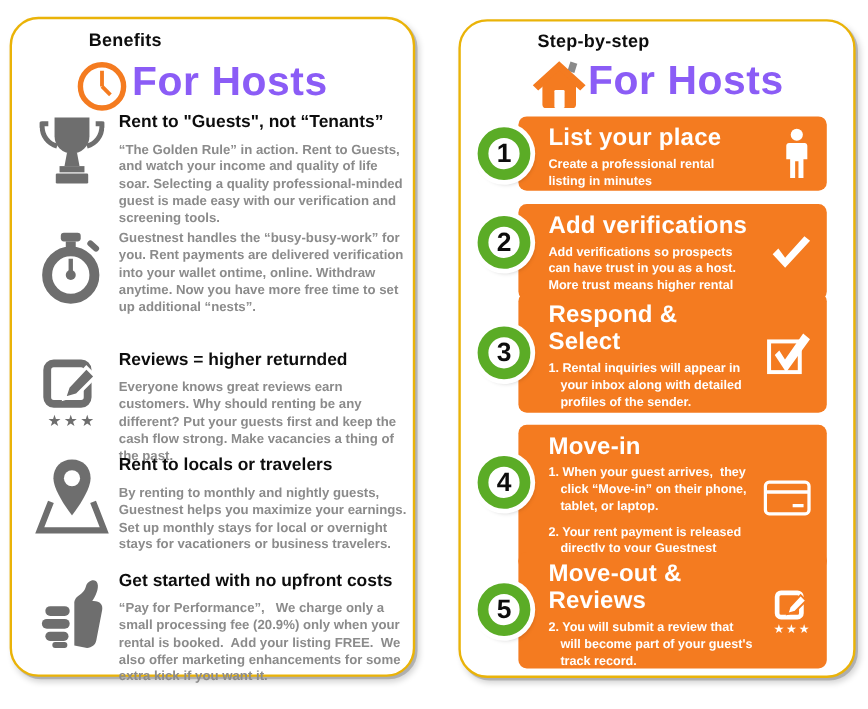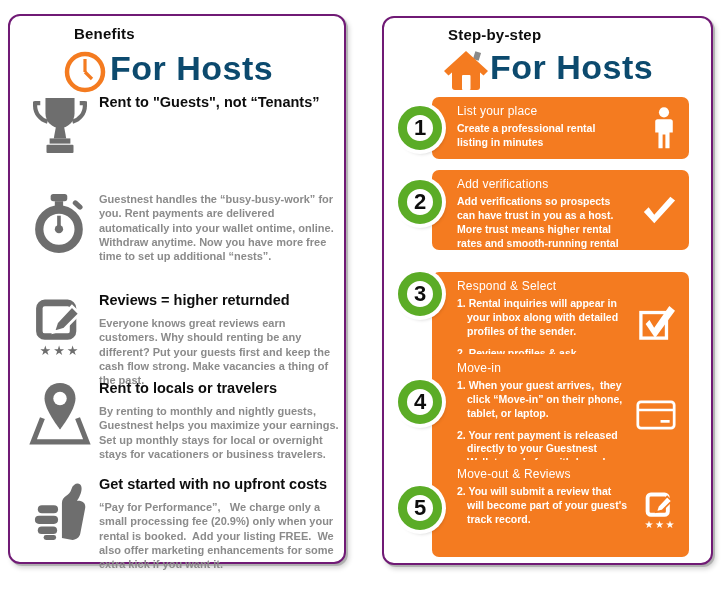--- a/index.html
+++ b/index.html
@@ -1,30 +1,30 @@
 <!DOCTYPE html>
 <html><head>
 <meta charset="utf-8">
 <style>
   html,body{margin:0;padding:0;background:#ffffff;}
   *{box-sizing:border-box;}
   .page{position:relative;width:723px;height:591px;background:#ffffff;overflow:hidden;
         font-family:"Liberation Sans", sans-serif;}
 
   
-  .panel{position:absolute;background:#ffffff;border:2px solid #701a75;border-radius:12px;
+  .panel{position:absolute;background:#ffffff;border:2px solid #eab308;border-radius:24px;
          box-shadow:2px 2px 0 rgba(0,0,0,0.18), 3px 4px 5px rgba(0,0,0,0.18);}
   .panel-left{left:8px;top:14px;width:338px;height:550px;}
   .panel-right{left:382px;top:16px;width:331px;height:549px;}
 
   .kicker{position:absolute;font-size:15px;font-weight:bold;color:#0d0d0d;letter-spacing:.2px;}
   .panel-left .kicker{left:64px;top:9px;}
   .panel-right .kicker{left:64px;top:8px;}
 
-  .big-title{position:absolute;font-size:34px;font-weight:bold;color:#0c4a6e;letter-spacing:.5px;}
+  .big-title{position:absolute;font-size:34px;font-weight:bold;color:#8b5cf6;letter-spacing:.5px;}
   .panel-left .big-title{left:100px;top:33px;}
   .panel-right .big-title{left:106px;top:30px;}
 
   .hdr-icon{position:absolute;}
   .panel-left .hdr-icon{left:52px;top:33px;}
   .panel-right .hdr-icon{left:59px;top:28px;}
 
   
   .l-item{position:absolute;left:18px;width:318px;display:flex;gap:7px;}
   .l-item .icon-box{flex:0 0 64px;display:flex;flex-direction:column;align-items:center;justify-content:flex-start;}
@@ -36,24 +36,24 @@
   .l-item-3{top:276px;}
   .l-item-4{top:364px;}
   .l-item-5{top:460px;}
   .stars-gray{font-size:13px;color:#6e6e6e;letter-spacing:2px;margin-top:1px;}
 
   
   .step-box{position:absolute;left:48px;width:257px;background:#f47b20;border-radius:7px;
             color:#ffffff;padding:7px 60px 6px 25px;}
   .step-box-1{top:79px;height:62px;}
   .step-box-2{top:152px;height:80px;}
-  .step-box-3{top:226px;height:100px;margin-top:28px;}
+  .step-box-3{top:226px;height:100px;}
   .step-box-4{top:336px;height:121px;}
   .step-box-5{top:442px;height:97px;}
-  .s-title{font-size:12px;font-weight:normal;margin:0 0 4px 0;letter-spacing:.2px;}
+  .s-title{font-size:20px;font-weight:bold;margin:0 0 4px 0;letter-spacing:.2px;}
   .s-line{font-size:10.5px;font-weight:bold;line-height:1.32;white-space:pre-wrap;}
   .s-line + .s-line{margin-top:8px;}
   .s-line.numbered{padding-left:10px;text-indent:-10px;}
 
   .box-icon{position:absolute;right:13px;top:50%;transform:translateY(-50%);
             display:flex;flex-direction:column;align-items:center;}
   .stars-white{font-size:10px;color:#ffffff;letter-spacing:1.5px;margin-top:1px;}
 
   .step-circle{position:absolute;left:14px;width:44px;height:44px;border-radius:50%;
                background:#ffffff;border:9px solid #5bac26;
@@ -89,36 +89,37 @@
           <path d="M7 8 H2 a1 1 0 0 0 0 2 c0 8 5 14 12 16" fill="none" stroke="#6e6e6e" stroke-width="4"></path>
           <path d="M45 8 h5 a1 1 0 0 1 0 2 c0 8-5 14-12 16" fill="none" stroke="#6e6e6e" stroke-width="4"></path>
           <path d="M12 3 H40 V18 A14 14 0 0 1 12 18 Z" fill="#6e6e6e"></path>
           <path d="M22 31 h8 l2 11 h-12 Z" fill="#6e6e6e"></path>
           <rect x="16" y="42" width="20" height="5" fill="#6e6e6e"></rect>
           <rect x="13" y="48" width="26" height="8" rx="1" fill="#6e6e6e"></rect>
         </svg>
       </div>
       <div class="txt">
         <div class="l-title">Rent to "Guests", not “Tenants”</div>
+        <div class="l-body">“The Golden Rule” in action. Rent to Guests, and watch your income and quality of life soar. Selecting a quality professional-minded guest is made easy with our verification and screening tools.</div>
       </div>
     </div>
 
     <div class="l-item l-item-2">
       <div class="icon-box">
         <svg width="56" height="64" viewBox="0 0 54 60">
           <rect x="18" y="1" width="16" height="7" rx="2.5" fill="#6e6e6e"></rect>
           <rect x="22" y="8" width="8" height="5" fill="#6e6e6e"></rect>
           <rect x="39" y="9" width="11" height="5" rx="2.5" fill="#6e6e6e" transform="rotate(42 44 11)"></rect>
           <circle cx="26" cy="35" r="19" fill="none" stroke="#6e6e6e" stroke-width="8"></circle>
           <circle cx="26" cy="35" r="4" fill="#6e6e6e"></circle>
           <line x1="26" y1="35" x2="26" y2="22" stroke="#6e6e6e" stroke-width="3.5"></line>
         </svg>
       </div>
       <div class="txt">
-        <div class="l-body">Guestnest handles the “busy-busy-work” for you. Rent payments are delivered automatically into your wallet ontime, online. Withdraw anytime. Now you have more free time to set up additional “nests”.</div>
+        <div class="l-body">Guestnest handles the “busy-busy-work” for you. Rent payments are delivered verification into your wallet ontime, online. Withdraw anytime. Now you have more free time to set up additional “nests”.</div>
       </div>
     </div>
 
     <div class="l-item l-item-3">
       <div class="icon-box">
         <svg width="50" height="50" viewBox="0 0 46 46">
           <rect x="4" y="10" width="31" height="31" rx="5" fill="none" stroke="#6e6e6e" stroke-width="6"></rect>
           <path d="M20 28 L34 13 l7 7 L27 34 l-10 3 Z" fill="#6e6e6e" stroke="#ffffff" stroke-width="2.5"></path>
         </svg>
         <div class="stars-gray">★★★</div>

